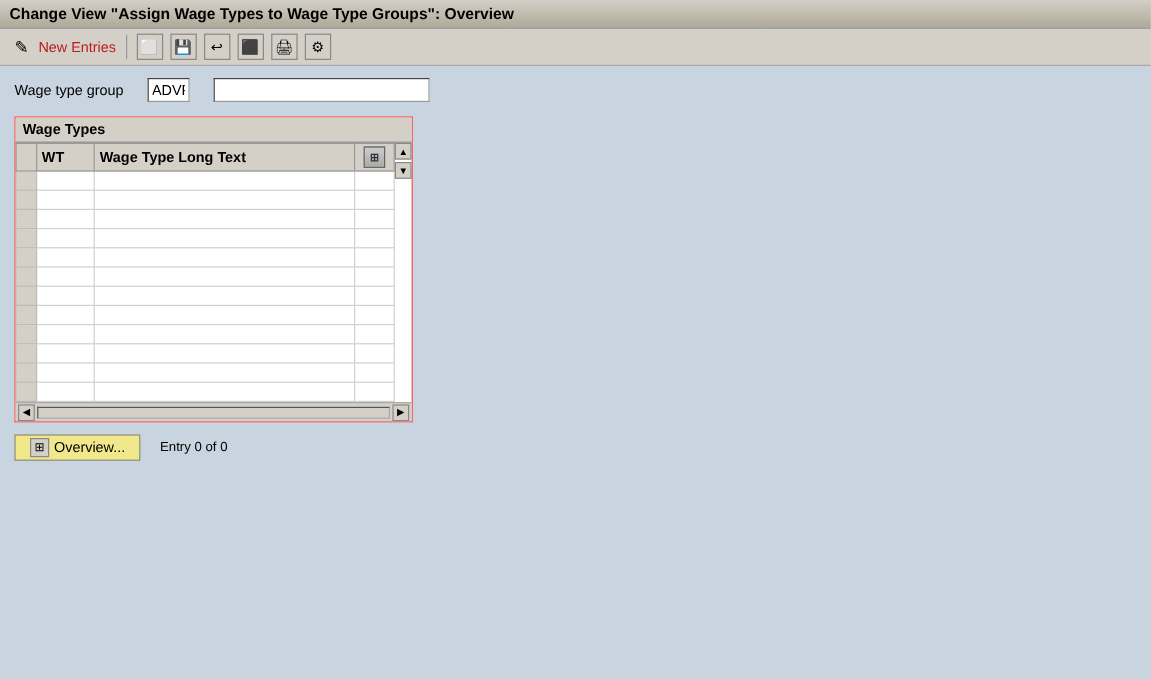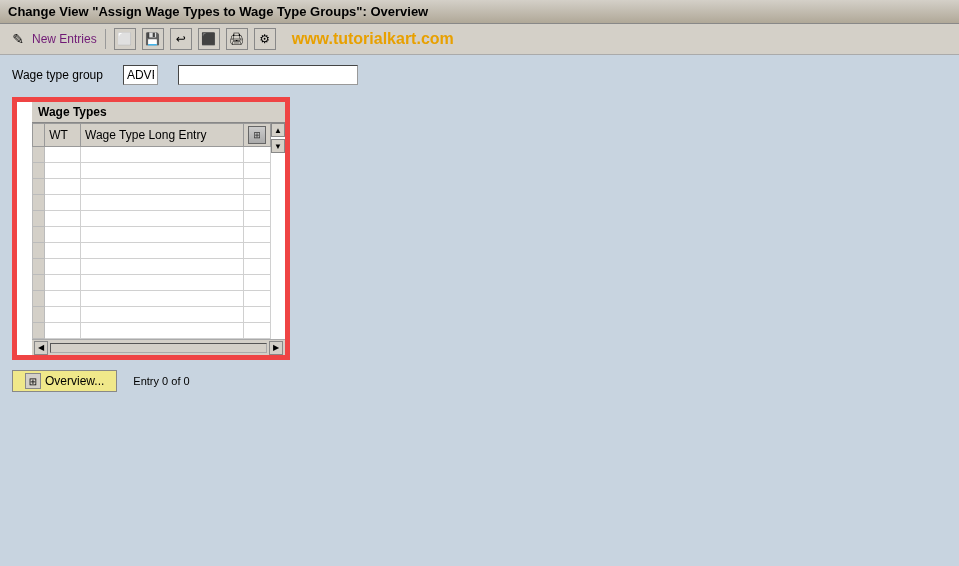--- a/index.html
+++ b/index.html
@@ -47,21 +47,21 @@
       width: 20px;
       height: 20px;
       display: flex;
       align-items: center;
       justify-content: center;
       font-size: 14px;
     }
 
     .toolbar-label {
       font-size: 12px;
-      color: #701a75;
+      color: #b91c1c;
     }
 
     .toolbar-separator {
       width: 1px;
       height: 20px;
       background: #999;
       margin: 0 2px;
     }
 
     .toolbar-icon-btn {
@@ -111,24 +111,23 @@
     .form-input-wide {
       border: 1px inset #999;
       background: #fff;
       padding: 1px 3px;
       font-size: 12px;
       height: 20px;
       width: 180px;
     }
 
     .table-panel {
-      border: 5px solid #ef4444;
+      border: 1px solid #ef4444;
       background: #fff;
-      width: 278px;
-      padding-left: 15px;
+      width: 332px;
     }
 
     .table-panel-header {
       background: #d4d0c8;
       border-bottom: 1px solid #888;
       padding: 3px 6px;
       font-size: 12px;
       font-weight: bold;
       color: #000;
     }
@@ -140,21 +139,21 @@
     .table-inner {
       width: 100%;
       border-collapse: collapse;
     }
 
     .table-col-header {
       background: #d4d0c8;
       border: 1px solid #999;
       padding: 2px 4px;
       font-size: 12px;
-      font-weight: normal;
+      font-weight: bold;
       text-align: left;
       white-space: nowrap;
     }
 
     .table-col-header.wt-col {
       width: 40px;
     }
 
     .table-col-header.text-col {
       width: 180px;
@@ -266,21 +265,20 @@
     <div class="toolbar-icon">✎</div>
     <span class="toolbar-label">New Entries</span>
   </div>
   <div class="toolbar-separator"></div>
   <div class="toolbar-icon-btn" title="Copy">⬜</div>
   <div class="toolbar-icon-btn" title="Save">💾</div>
   <div class="toolbar-icon-btn" title="Undo">↩</div>
   <div class="toolbar-icon-btn" title="Export">⬛</div>
   <div class="toolbar-icon-btn" title="Print">🖨</div>
   <div class="toolbar-icon-btn" title="Configure">⚙</div>
-  <span class="watermark">www.tutorialkart.com</span>
 </div>
 
 <div class="main-content">
 
   <div class="form-row">
     <span class="form-label">Wage type group</span>
     <input class="form-input" type="text" value="ADVP" style="">
     <input class="form-input-wide" type="text" value="" style="">
   </div>
 
@@ -290,21 +288,21 @@
 
       <div style="position:absolute; right:0; top:0; width:14px; z-index:10;">
         <div class="scroll-arrow">▲</div>
         <div class="scroll-arrow" style="margin-top:2px;">▼</div>
       </div>
       <table class="table-inner" style="width: calc(100% - 14px);">
         <thead>
           <tr>
             <th class="table-col-header" style="width:14px;"></th>
             <th class="table-col-header wt-col">WT</th>
-            <th class="table-col-header text-col">Wage Type Long Entry</th>
+            <th class="table-col-header text-col">Wage Type Long Text</th>
             <th class="table-col-header icon-col">
               <div class="icon-grid">⊞</div>
             </th>
           </tr>
         </thead>
         <tbody>
           <tr class="table-row">
             <td class="select-col"></td>
             <td></td>
             <td></td>

